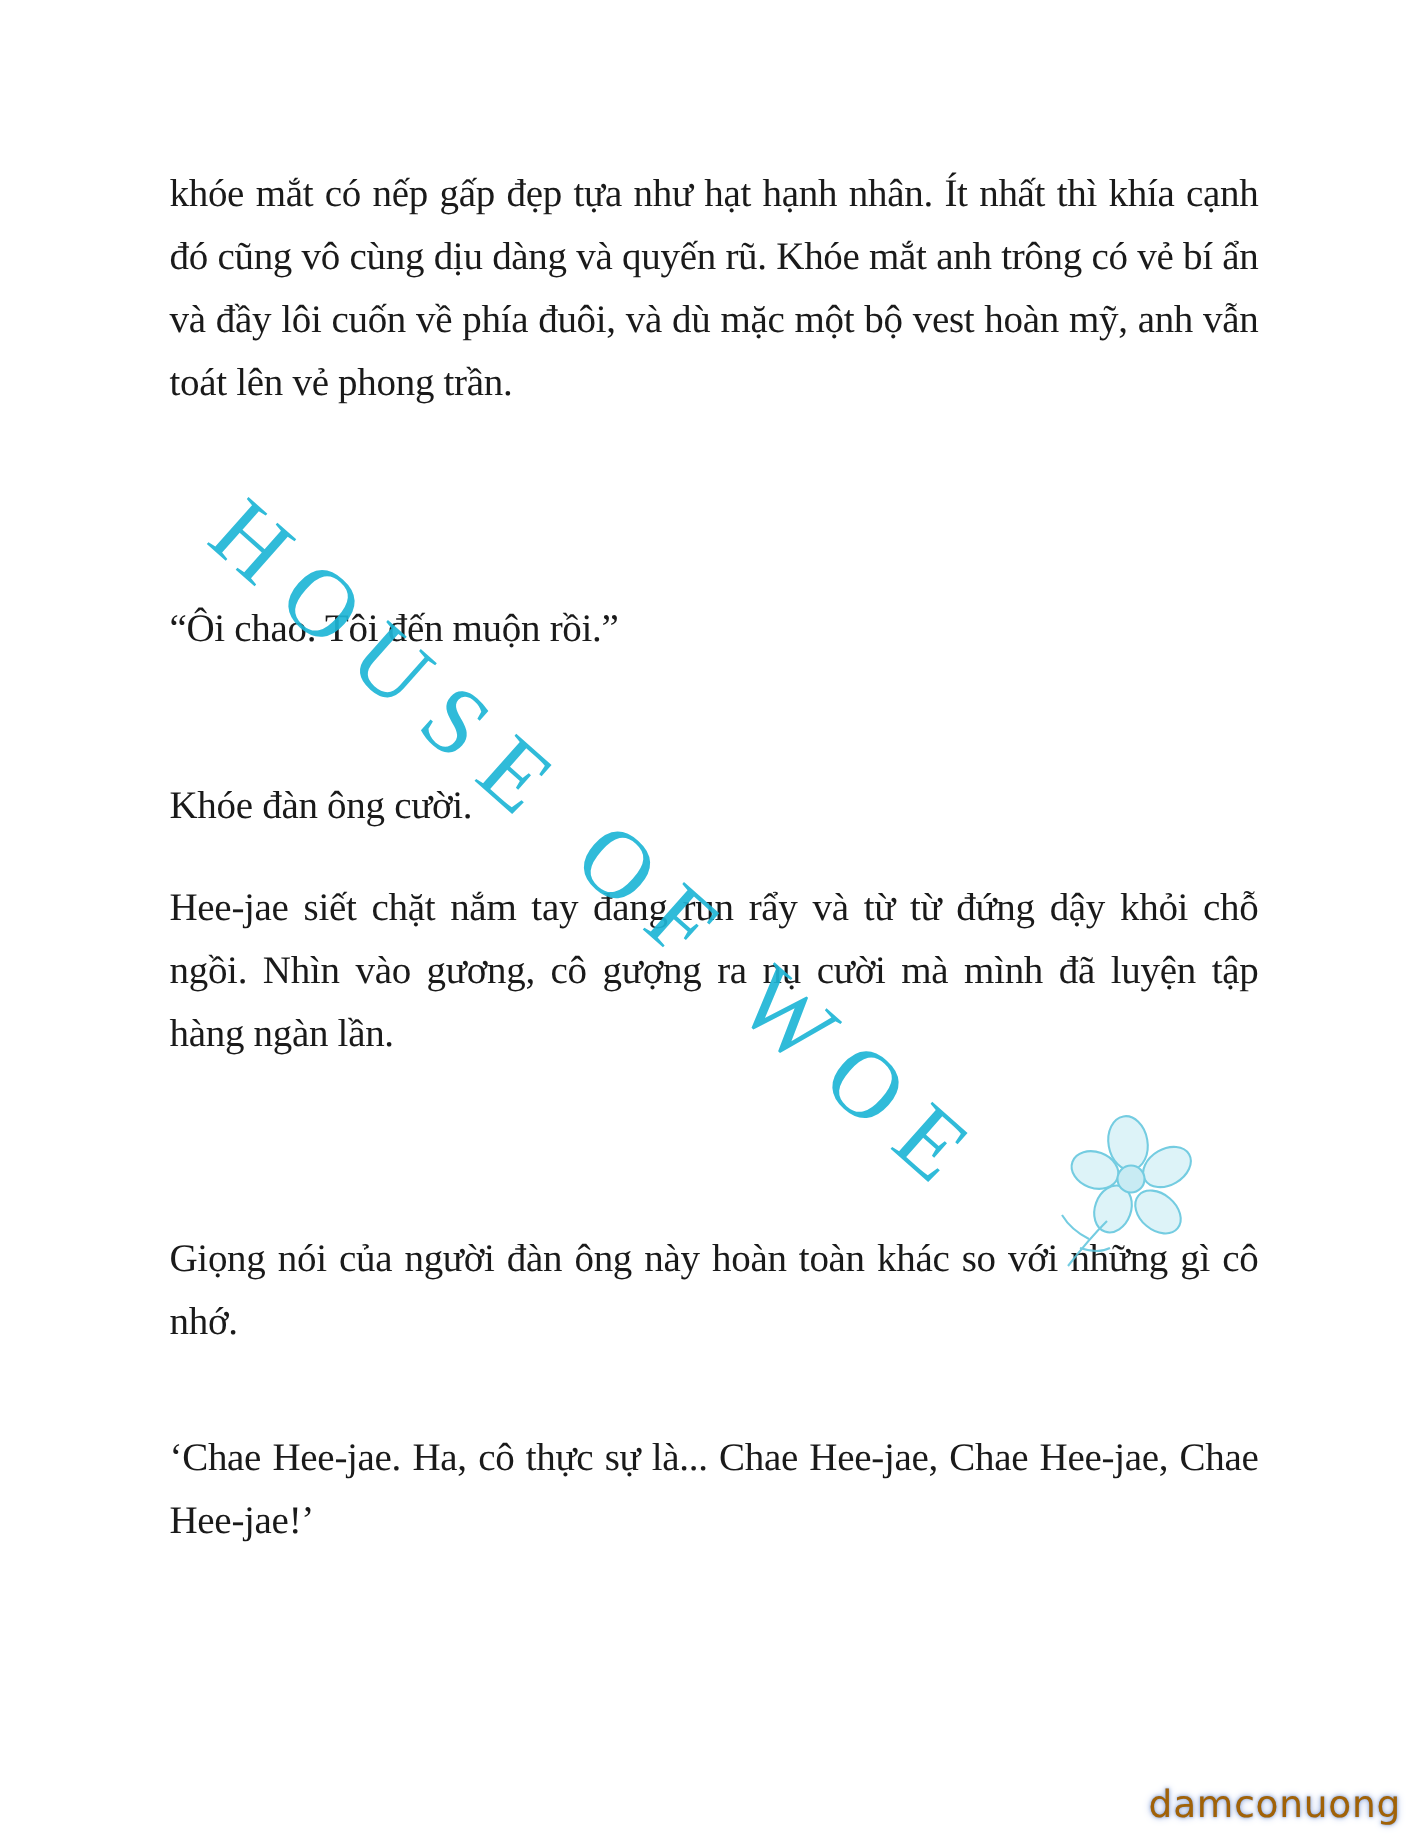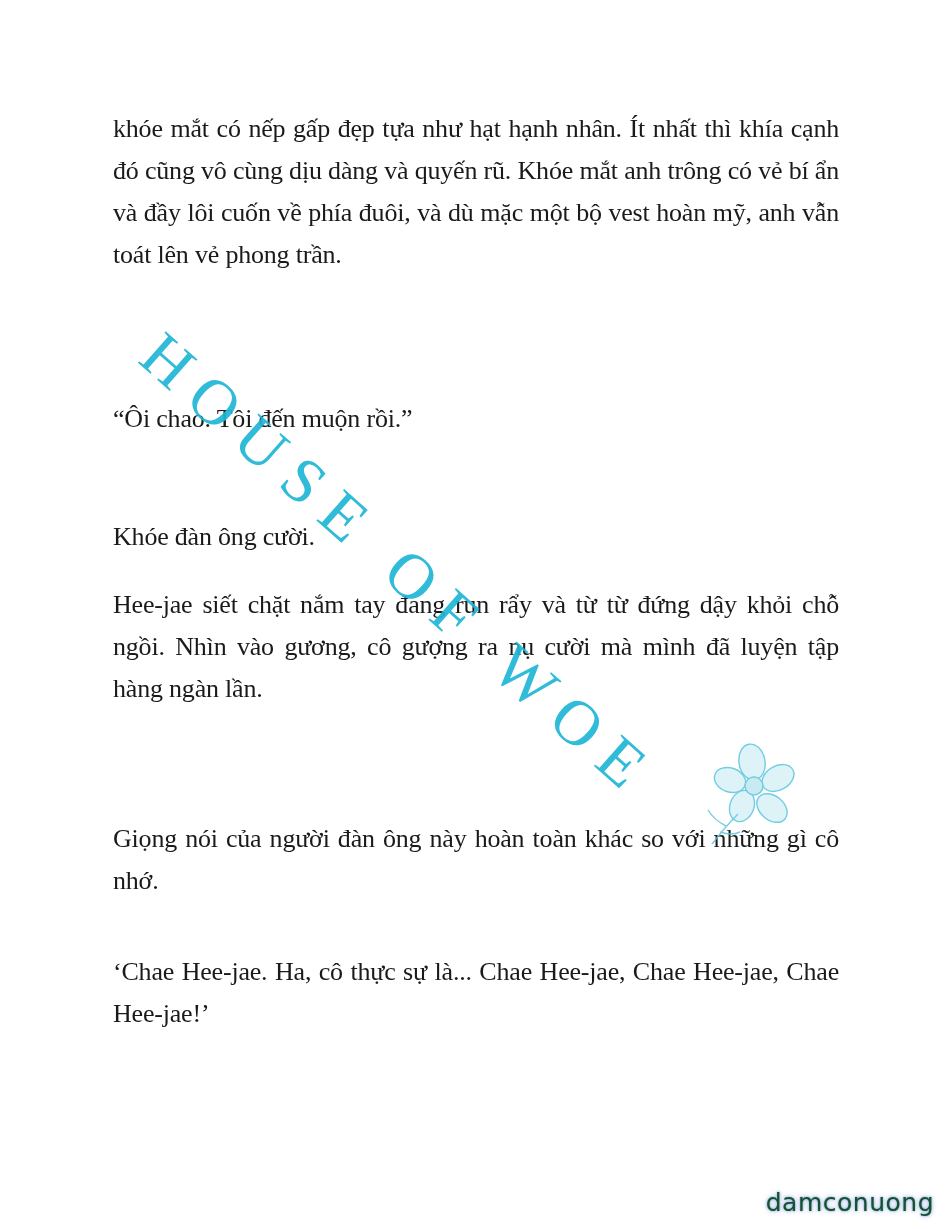--- a/index.html
+++ b/index.html
@@ -58,21 +58,21 @@
     height: 110px;
     pointer-events: none;
     opacity: 0.85;
   }
   .site-mark {
     position: absolute;
     right: 16px;
     bottom: 12px;
     font-family: "DejaVu Sans", sans-serif;
     font-size: 25px;
-    color: #14532d;
+    color: #a16207;
     text-shadow: 0 0 3px #8fa8d8, 0 0 6px #b9c8ea, 0 0 1px #7f98cc;
     letter-spacing: 0.5px;
   }
 </style>
 </head>
 <body>
 
 <div class="page">
   <p class="para p1">khóe mắt có nếp gấp đẹp tựa như hạt hạnh nhân. Ít nhất thì khía cạnh đó cũng vô cùng dịu dàng và quyến rũ. Khóe mắt anh trông có vẻ bí ẩn và đầy lôi cuốn về phía đuôi, và dù mặc một bộ vest hoàn mỹ, anh vẫn toát lên vẻ phong trần.</p>
   <p class="para p2 last-left">“Ôi chao. Tôi đến muộn rồi.”</p>

